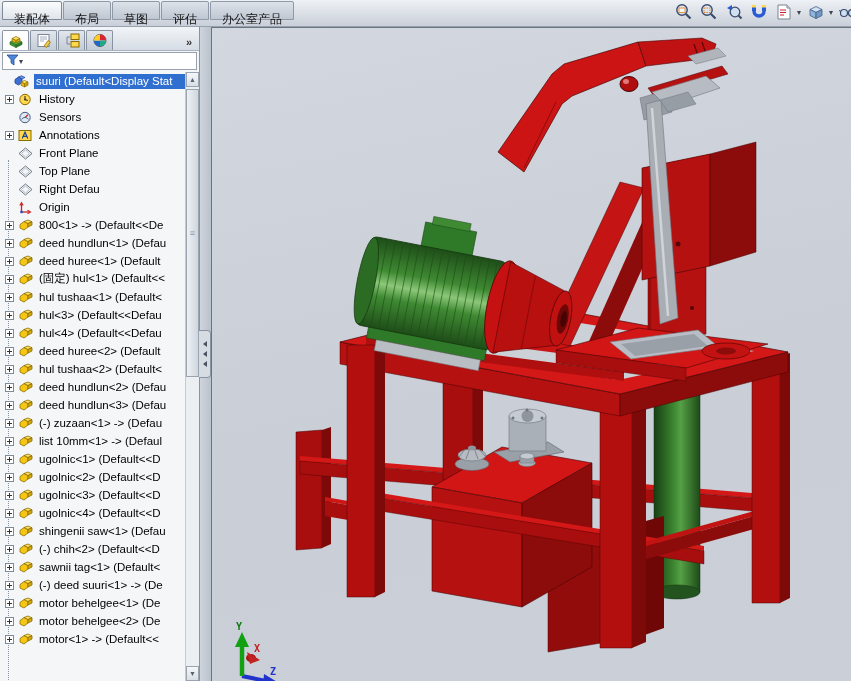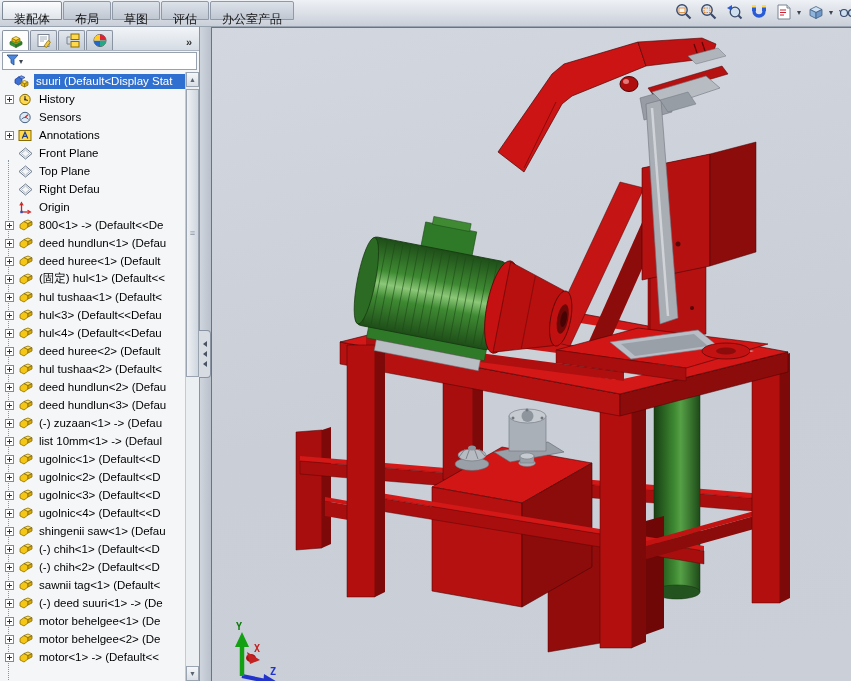--- a/index.html
+++ b/index.html
@@ -580,36 +580,20 @@
                 <path d="M2 4.5h5M4.5 2v5" stroke="#333" stroke-width="1"></path>
               </svg>
             </span>
             <span class="ticon">
               <svg width="15" height="13" viewBox="0 0 15 13">
                 <path d="M2 5.5 L6 2.5 L10 4.5 L10 8 L6 11 L2 9 Z" fill="#f5c614" stroke="#8a6d00" stroke-width="0.8"></path>
                 <path d="M6 2.5 L10 4.5 L14 2.8 L10 1 Z" fill="#ffe061" stroke="#8a6d00" stroke-width="0.8"></path>
                 <path d="M10 4.5 L14 2.8 L14 6 L10 8 Z" fill="#d9a800" stroke="#8a6d00" stroke-width="0.8"></path>
               </svg>
             </span>
-            <span class="tlabel">(-) chih&lt;1&gt; (Default&lt;&lt;D</span>
-          </div>
-          <div class="trow">
-            <span class="plus">
-              <svg width="9" height="9" viewBox="0 0 9 9">
-                <rect x="0.5" y="0.5" width="8" height="8" fill="#fff" stroke="#7f8a99"></rect>
-                <path d="M2 4.5h5M4.5 2v5" stroke="#333" stroke-width="1"></path>
-              </svg>
-            </span>
-            <span class="ticon">
-              <svg width="15" height="13" viewBox="0 0 15 13">
-                <path d="M2 5.5 L6 2.5 L10 4.5 L10 8 L6 11 L2 9 Z" fill="#f5c614" stroke="#8a6d00" stroke-width="0.8"></path>
-                <path d="M6 2.5 L10 4.5 L14 2.8 L10 1 Z" fill="#ffe061" stroke="#8a6d00" stroke-width="0.8"></path>
-                <path d="M10 4.5 L14 2.8 L14 6 L10 8 Z" fill="#d9a800" stroke="#8a6d00" stroke-width="0.8"></path>
-              </svg>
-            </span>
             <span class="tlabel">(-) chih&lt;2&gt; (Default&lt;&lt;D</span>
           </div>
           <div class="trow">
             <span class="plus">
               <svg width="9" height="9" viewBox="0 0 9 9">
                 <rect x="0.5" y="0.5" width="8" height="8" fill="#fff" stroke="#7f8a99"></rect>
                 <path d="M2 4.5h5M4.5 2v5" stroke="#333" stroke-width="1"></path>
               </svg>
             </span>
             <span class="ticon">

